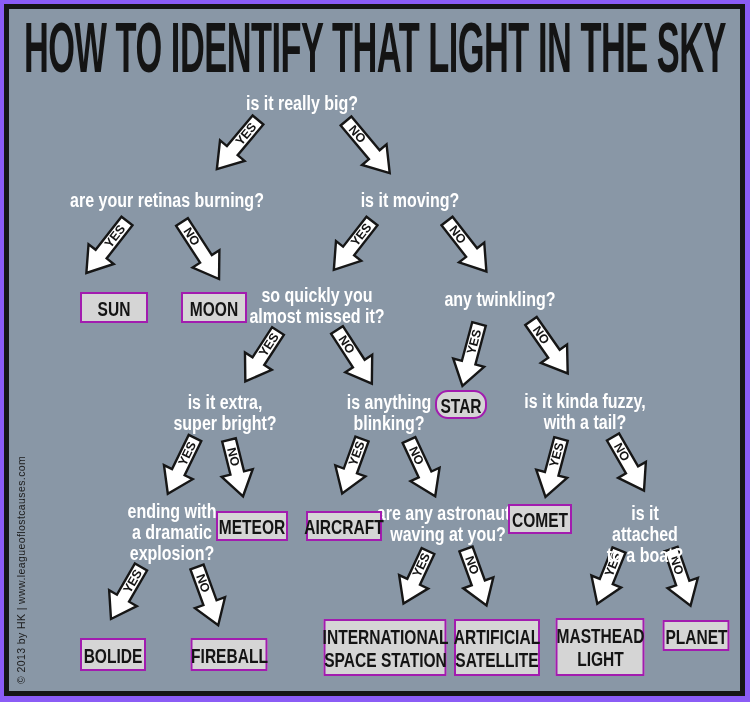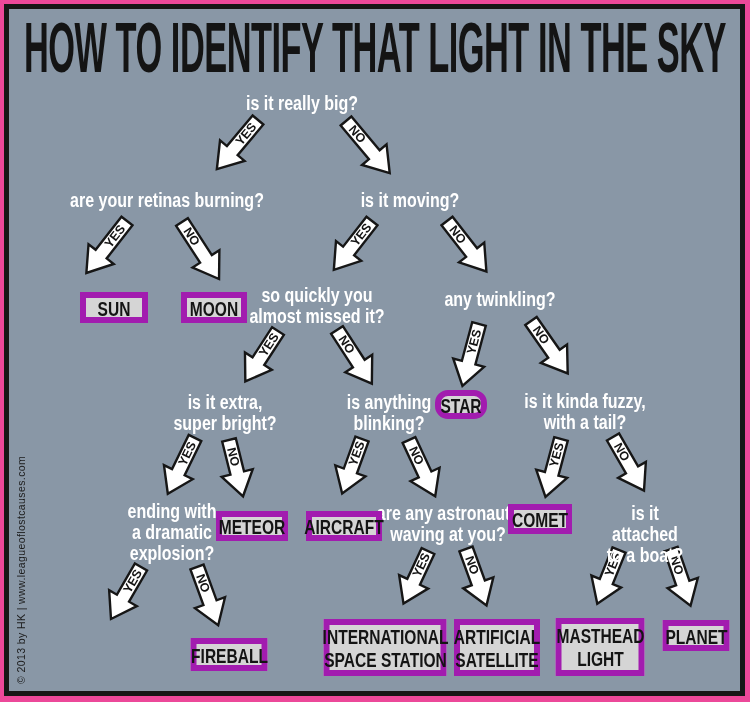--- a/index.html
+++ b/index.html
@@ -1,17 +1,17 @@
 <!DOCTYPE html>
 <html><head>
 <meta charset="utf-8">
 <style>
   html,body{margin:0;padding:0;background:#ffffff;}
   .stage{
-    position:relative;width:750px;height:702px;background:#ec4899;
+    position:relative;width:750px;height:702px;background:#8b5cf6;
     font-family:"Liberation Sans",sans-serif;overflow:hidden;
   }
   .frame{
     position:absolute;left:4px;top:4px;width:741px;height:692px;
     box-sizing:border-box;border:5px solid #161616;background:#8997a6;
   }
   .title-svg{position:absolute;left:0;top:0;}
   .title-text{
     font-family:"Liberation Sans",sans-serif;font-weight:bold;
     font-size:70px;fill:#141414;letter-spacing:-1px;
@@ -22,21 +22,21 @@
     font-family:"Liberation Sans",sans-serif;font-weight:bold;
     font-size:12.5px;fill:#141414;letter-spacing:0;
   }
   .question{
     position:absolute;color:#ffffff;font-weight:bold;font-size:20px;
     line-height:21px;text-align:center;white-space:pre-line;
     transform:translateX(-50%) scaleX(0.8);
   }
   .answer{
     position:absolute;box-sizing:border-box;background:#d5d5d5;
-    border:6px solid #a21caf;transform:translateX(-50%);
+    border:2px solid #a21caf;transform:translateX(-50%);
   }
   .answer-label{
     position:absolute;left:50%;top:50%;width:max-content;
     transform:translate(-50%,-50%) scaleX(0.74);
     color:#141414;font-weight:bold;font-size:21px;line-height:23px;
     text-align:center;white-space:pre-line;
   }
   .credit{
     position:absolute;left:15px;top:684px;width:270px;
     transform:rotate(-90deg);transform-origin:0 0;
@@ -175,20 +175,23 @@
     </div>
   <div class="answer" style="left:252px;top:511px;width:72px;height:30px;">
       <span class="answer-label">METEOR</span>
     </div>
   <div class="answer" style="left:344px;top:511px;width:76px;height:30px;">
       <span class="answer-label">AIRCRAFT</span>
     </div>
   <div class="answer" style="left:540px;top:504px;width:64px;height:30px;">
       <span class="answer-label">COMET</span>
     </div>
+  <div class="answer" style="left:113px;top:638px;width:66px;height:33px;">
+      <span class="answer-label">BOLIDE</span>
+    </div>
   <div class="answer" style="left:229px;top:638px;width:77px;height:33px;padding-left:43px;">
       <span class="answer-label">FIREBALL</span>
     </div>
   <div class="answer" style="left:377px;top:619px;width:123px;height:57px;margin-left:8px;">
       <span class="answer-label">INTERNATIONAL
 SPACE STATION</span>
     </div>
   <div class="answer" style="left:497px;top:619px;width:86px;height:57px;">
       <span class="answer-label">ARTIFICIAL
 SATELLITE</span>

